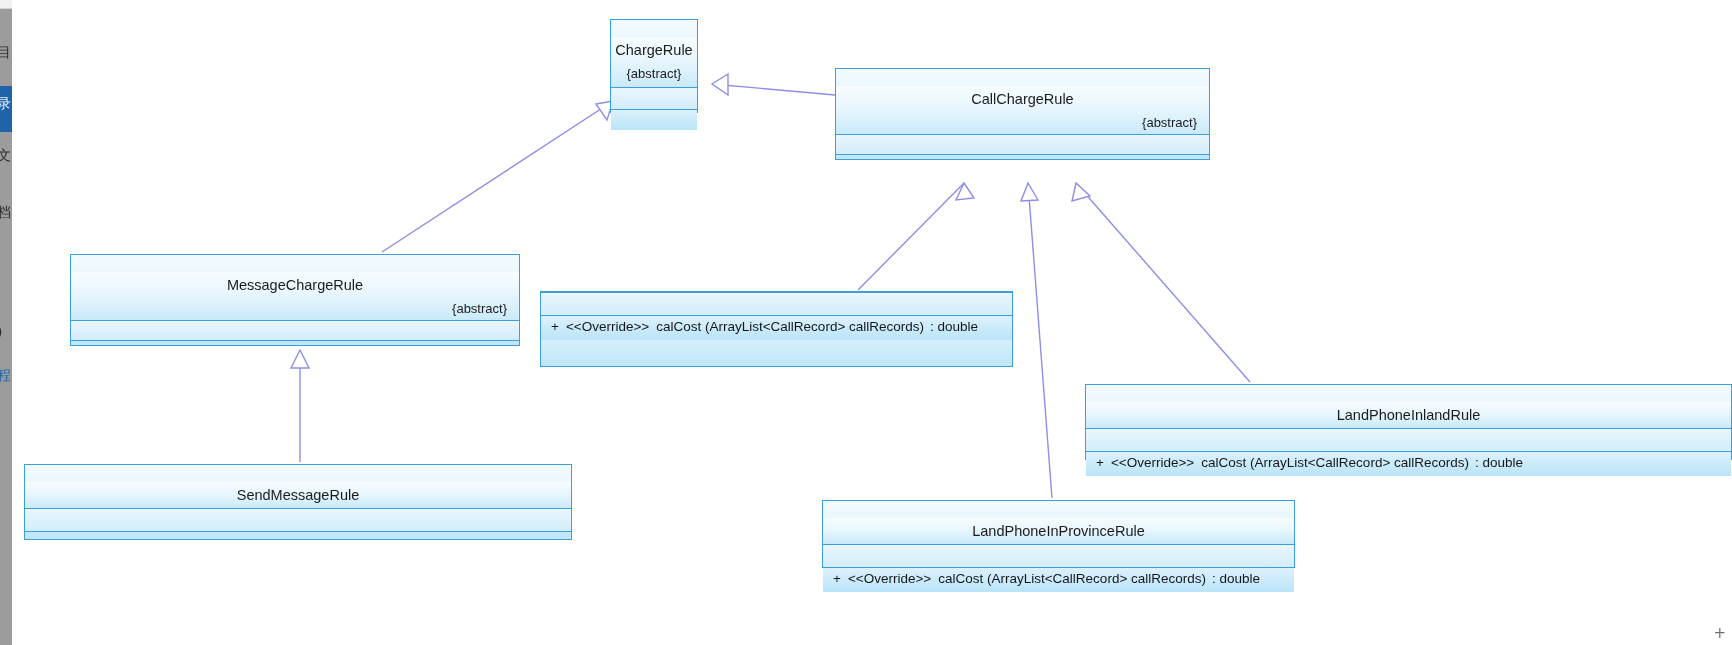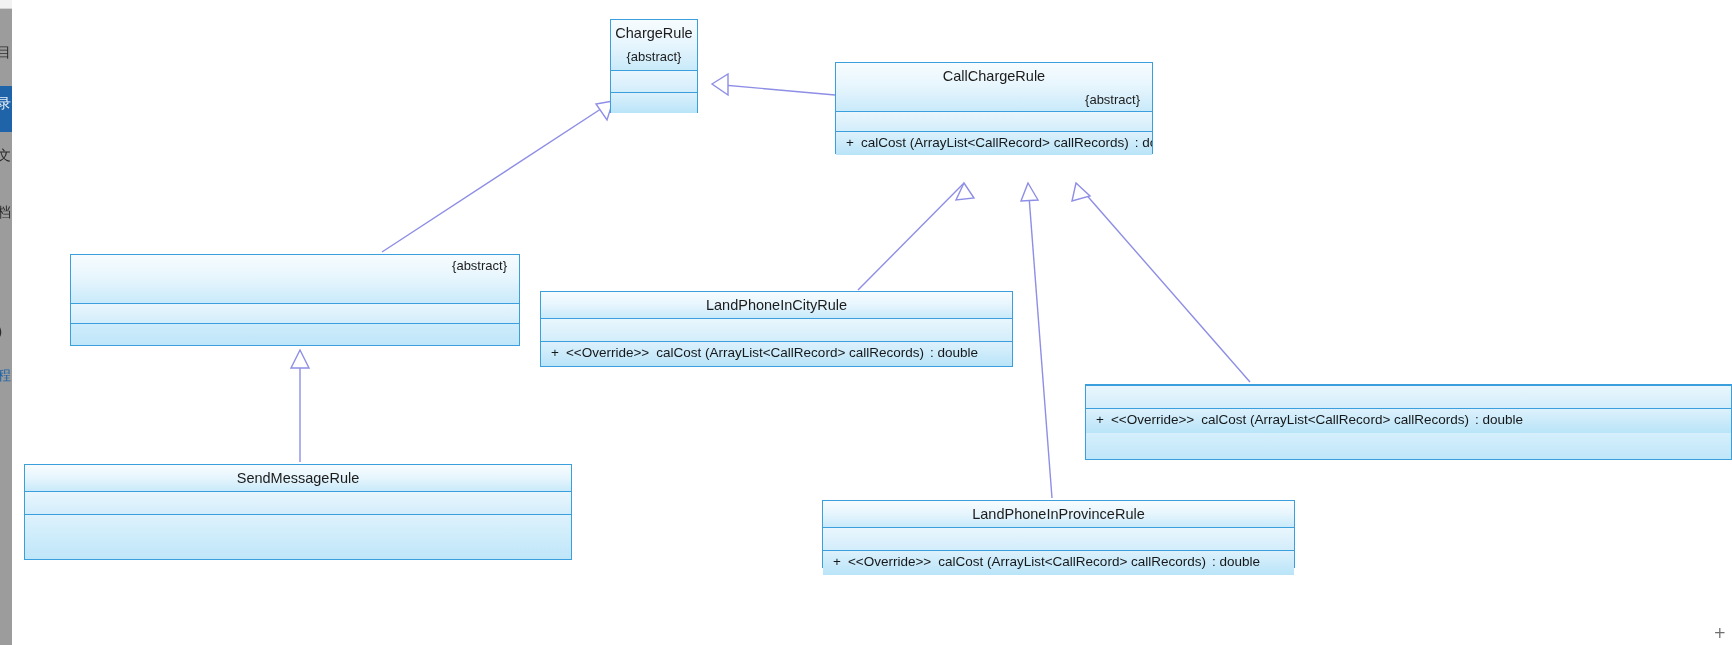--- a/index.html
+++ b/index.html
@@ -41,20 +41,21 @@
     position:absolute;
     border:1px solid #3a9fdc;
     background:linear-gradient(to bottom,#f2fafe 0%,#e2f4fd 45%,#bfe6f9 100%);
     box-sizing:border-box;
     box-shadow:0 0 0 0 rgba(0,0,0,0);
   }
   .uml-header{
     position:relative;
     box-sizing:border-box;
     background:linear-gradient(to bottom,#f7fcfe 0%,#e6f5fd 50%,#c9eafa 100%);
+    margin-top:17px;
   }
   .uml-name{
     text-align:center;
     font-size:14.5px;
     color:#1c1c1c;
     line-height:26px;
     white-space:nowrap;
   }
   .uml-abstract{
     text-align:right;
@@ -148,64 +149,62 @@
     <div class="uml-header" style="height:50px">
       <div class="uml-name">ChargeRule</div>
       <div class="uml-abstract" style="text-align:center;padding-right:0">{abstract}</div>
     </div>
     <div class="uml-sep"></div>
     <div class="uml-attrs" style="height:21px"></div>
     <div class="uml-sep"></div>
     <div class="uml-ops" style="height:20px"></div>
   </div>
 
-  <div class="uml-class" style="left:823px;top:62px;width:318px;height:92px">
+  <div class="uml-class" style="left:823px;top:68px;width:375px;height:92px">
     <div class="uml-header" style="height:48px">
       <div class="uml-name">CallChargeRule</div>
       <div class="uml-abstract">{abstract}</div>
     </div>
     <div class="uml-sep"></div>
     <div class="uml-attrs" style="height:19px"></div>
     <div class="uml-sep"></div>
-    <div class="uml-ops" style="height:23px">
-      <span class="vis">+</span><span>calCost (ArrayList&lt;CallRecord&gt; callRecords)</span><span class="ret">: double</span>
-    </div>
   </div>
 
   <div class="uml-class" style="left:58px;top:254px;width:450px;height:92px">
     <div class="uml-header" style="height:48px">
+      <div class="uml-name">MessageChargeRule</div>
       <div class="uml-abstract">{abstract}</div>
     </div>
     <div class="uml-sep"></div>
     <div class="uml-attrs" style="height:19px"></div>
     <div class="uml-sep"></div>
   </div>
 
   <div class="uml-class" style="left:528px;top:291px;width:473px;height:76px">
-    <div class="uml-header" style="height:26px">
-      <div class="uml-name">LandPhoneInCityRule</div>
-    </div>
     <div class="uml-sep"></div>
     <div class="uml-attrs" style="height:22px"></div>
     <div class="uml-sep"></div>
     <div class="uml-ops" style="height:24px">
       <span class="vis">+</span><span class="stereo">&lt;&lt;Override&gt;&gt;</span><span>calCost (ArrayList&lt;CallRecord&gt; callRecords)</span><span class="ret">: double</span>
     </div>
   </div>
 
   <div class="uml-class" style="left:1073px;top:384px;width:647px;height:76px">
+    <div class="uml-header" style="height:26px">
+      <div class="uml-name">LandPhoneInlandRule</div>
+    </div>
     <div class="uml-sep"></div>
     <div class="uml-attrs" style="height:22px"></div>
     <div class="uml-sep"></div>
     <div class="uml-ops" style="height:24px">
       <span class="vis">+</span><span class="stereo">&lt;&lt;Override&gt;&gt;</span><span>calCost (ArrayList&lt;CallRecord&gt; callRecords)</span><span class="ret">: double</span>
     </div>
   </div>
 
-  <div class="uml-class" style="left:12px;top:464px;width:548px;height:96px">
+  <div class="uml-class" style="left:12px;top:464px;width:548px;height:76px">
     <div class="uml-header" style="height:26px">
       <div class="uml-name">SendMessageRule</div>
     </div>
     <div class="uml-sep"></div>
     <div class="uml-attrs" style="height:22px"></div>
     <div class="uml-sep"></div>
   </div>
 
   <div class="uml-class" style="left:810px;top:500px;width:473px;height:68px">
     <div class="uml-header" style="height:26px">

